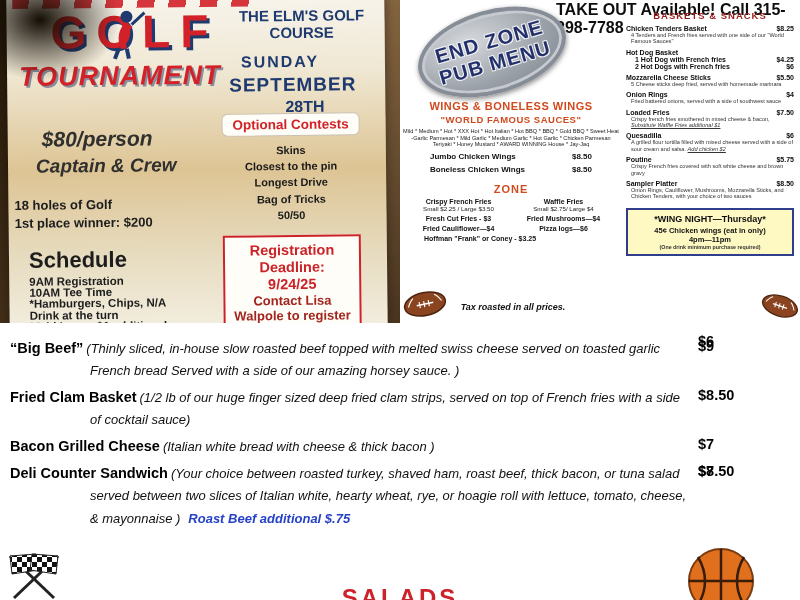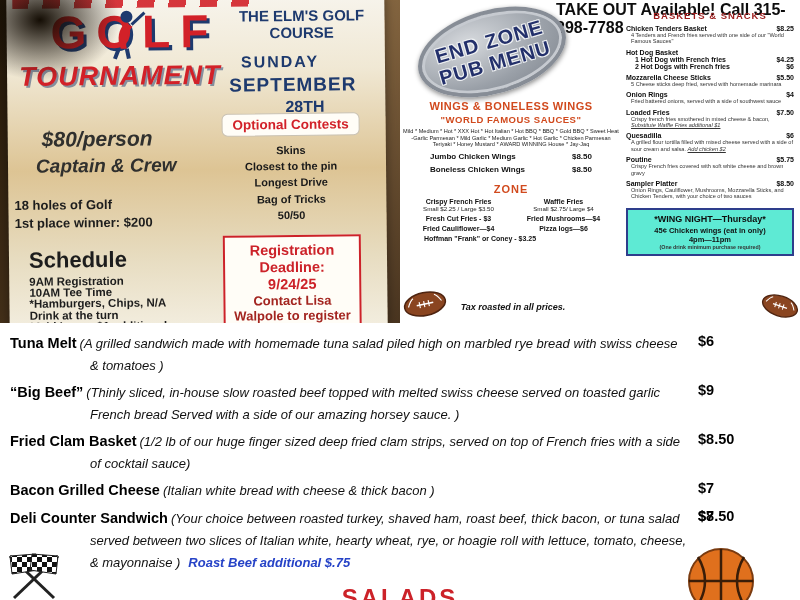--- a/index.html
+++ b/index.html
@@ -69,21 +69,21 @@
   .fb-right { position:absolute; left:360px; top:288px; }
   .baskets-col { position:absolute; left:226px; top:10px; width:168px; }
   .btitle { text-align:center; font-size:9.5px; font-weight:900; color:#9c1c1c; letter-spacing:1px; }
   .bitem { margin-top:4px; }
   .brow { display:flex; justify-content:space-between; align-items:baseline; }
   .bn { font-size:7px; font-weight:800; color:#0d0d0d; }
   .bp { font-size:7px; font-weight:800; color:#0d0d0d; }
   .bd { font-size:5.6px; color:#333; line-height:6.4px; padding-left:5px; }
   .bsub { padding-left:9px; }
   .u { text-decoration:underline; font-style:italic; }
-  .wing-night { margin-top:8px; border:2px solid #2e3e8c; padding:4px 2px; text-align:center; background:#5eead4; }
+  .wing-night { margin-top:8px; border:2px solid #2e3e8c; padding:4px 2px; text-align:center; background:#fef9c3; }
   .wn1 { font-size:9px; font-weight:900; color:#0d0d0d; }
   .wn2 { font-size:7.5px; font-weight:700; color:#111; margin-top:2px; }
   .wn3 { font-size:7.5px; font-weight:700; color:#111; }
   .wn4 { font-size:5.3px; font-weight:600; color:#333; }
 
   
   .sandwiches { position:absolute; left:0; top:324px; width:800px; height:276px; background:#fff;
     padding:8px 0 0 10px; }
   .srow { position:relative; padding-right:112px; margin-bottom:5px; }
   .stext { display:block; padding-left:80px; text-indent:-80px; line-height:1.38; }
@@ -308,21 +308,20 @@
         <path d="M8 20 q4 -8 8 -10 M52 20 q-4 -8 -8 -10" stroke="#fff" stroke-width="1.5" fill="none"></path>
         <line x1="19" y1="20" x2="41" y2="20" stroke="#fff" stroke-width="2"></line>
         <path d="M23 16 v8 M29 16 v8 M35 16 v8" stroke="#fff" stroke-width="1.5"></path>
       </g>
     </svg>
   </div>
 
   <div class="sandwiches">
 
     <div class="srow">
-      <span class="stext"><span class="sname">Tuna Melt</span><span class="sdesc">(A grilled sandwich made with homemade tuna salad piled high on marbled rye bread with swiss cheese &amp; tomatoes )</span></span>
       <div class="sprice">$6</div>
     </div>
 
     <div class="srow">
       <span class="stext"><span class="sname">“Big Beef”</span><span class="sdesc">(Thinly sliced, in-house slow roasted beef topped with melted swiss cheese served on toasted garlic French bread Served with a  side of our amazing horsey sauce. )</span></span>
       <div class="sprice">$9</div>
     </div>
 
     <div class="srow">
       <span class="stext"><span class="sname">Fried Clam Basket</span><span class="sdesc">(1/2 lb of our huge finger sized deep fried clam strips, served on top of French fries with a side of cocktail sauce)</span></span>

